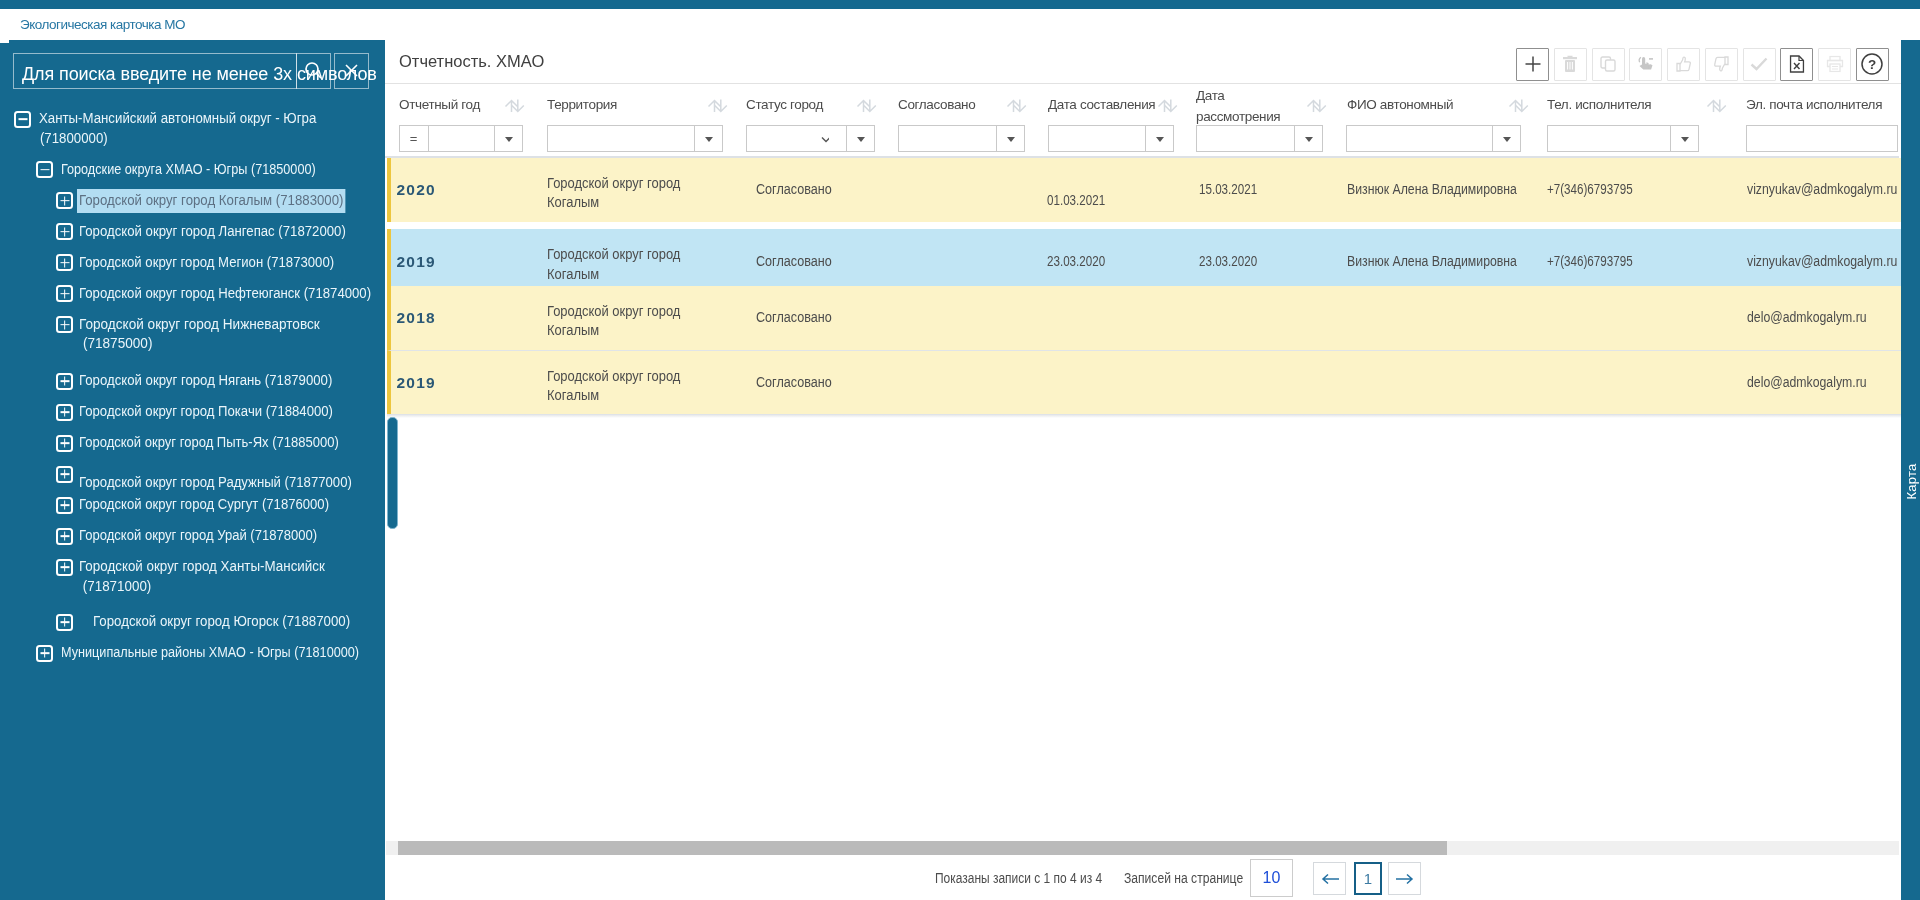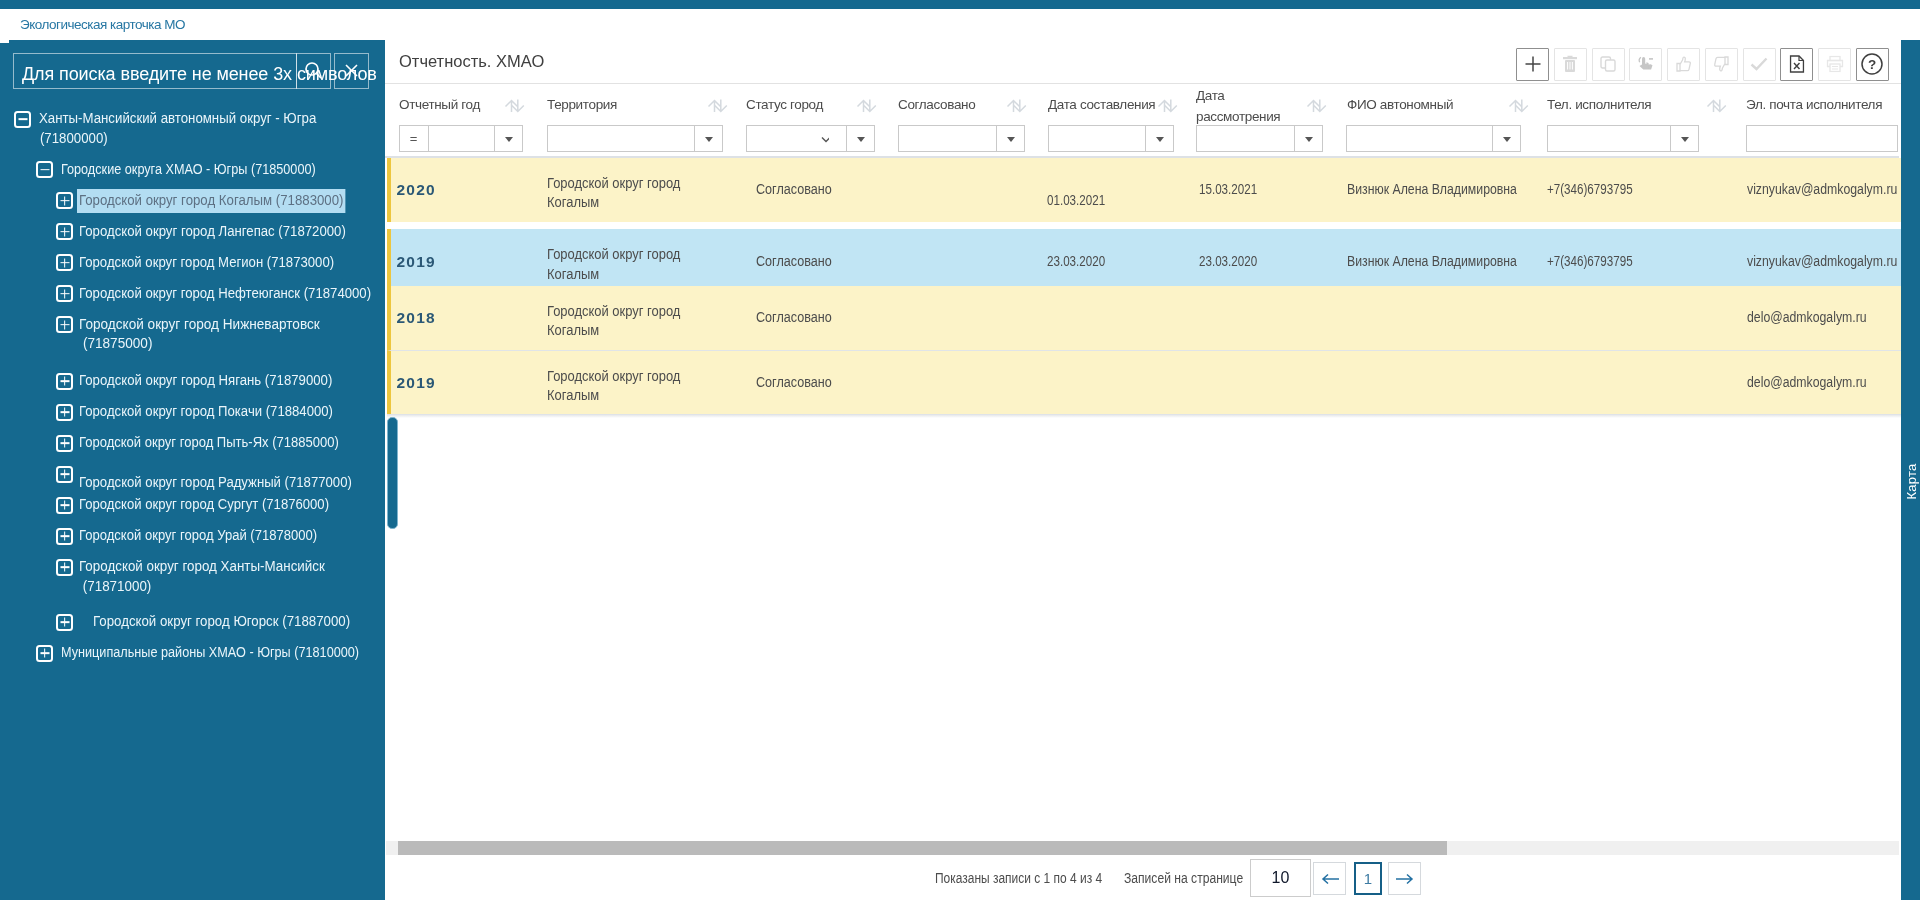--- a/index.html
+++ b/index.html
@@ -306,21 +306,21 @@
       <div class="th"></div>
     <svg class="sbarr" style="left:3px" width="5" height="8">
         <path d="M5 0 L5 8 L0 4 Z" fill="#4d4d4d"></path>
       </svg>
     <svg class="sbarr" style="right:3px" width="5" height="8">
         <path d="M0 0 L0 8 L5 4 Z" fill="#4d4d4d"></path>
       </svg>
   </div>
   <div class="pgt" style="left:550px"><span class="nrw" style="transform:scaleX(0.855)">Показаны записи с 1 по 4 из 4</span></div>
   <div class="pgt" style="left:738.5px"><span class="nrw" style="transform:scaleX(0.865)">Записей на странице</span></div>
-  <div class="pbx" style="left:865px;top:819px;width:61px;height:38px;font-size:16px;color:#0f172a;line-height:36px">10</div>
+  <div class="pbx" style="left:865px;top:819px;width:43px;height:38px;font-size:16px;color:#1d4ed8;line-height:36px">10</div>
   <div class="pbx" style="left:928px;width:33px;height:33px;border-color:#d5d9dd"><svg width="20" height="12" style="margin-top:10px">
         <path d="M19 6 L3 6 M8 1.5 L3 6 L8 10.5" fill="none" stroke="#2471a3" stroke-width="1.5"></path>
       </svg></div>
   <div class="pbx" style="left:969px;width:28px;height:33px;border:2px solid #155f87;color:#3d7ba3;font-size:15px;line-height:29px">1</div>
   <div class="pbx" style="left:1003px;width:33px;height:33px;border-color:#d5d9dd"><svg width="20" height="12" style="margin-top:10px">
         <path d="M1 6 L17 6 M12 1.5 L17 6 L12 10.5" fill="none" stroke="#2471a3" stroke-width="1.5"></path>
       </svg></div>
 </div>
 <div class="abs" id="maptab">
     <span>Карта</span>

